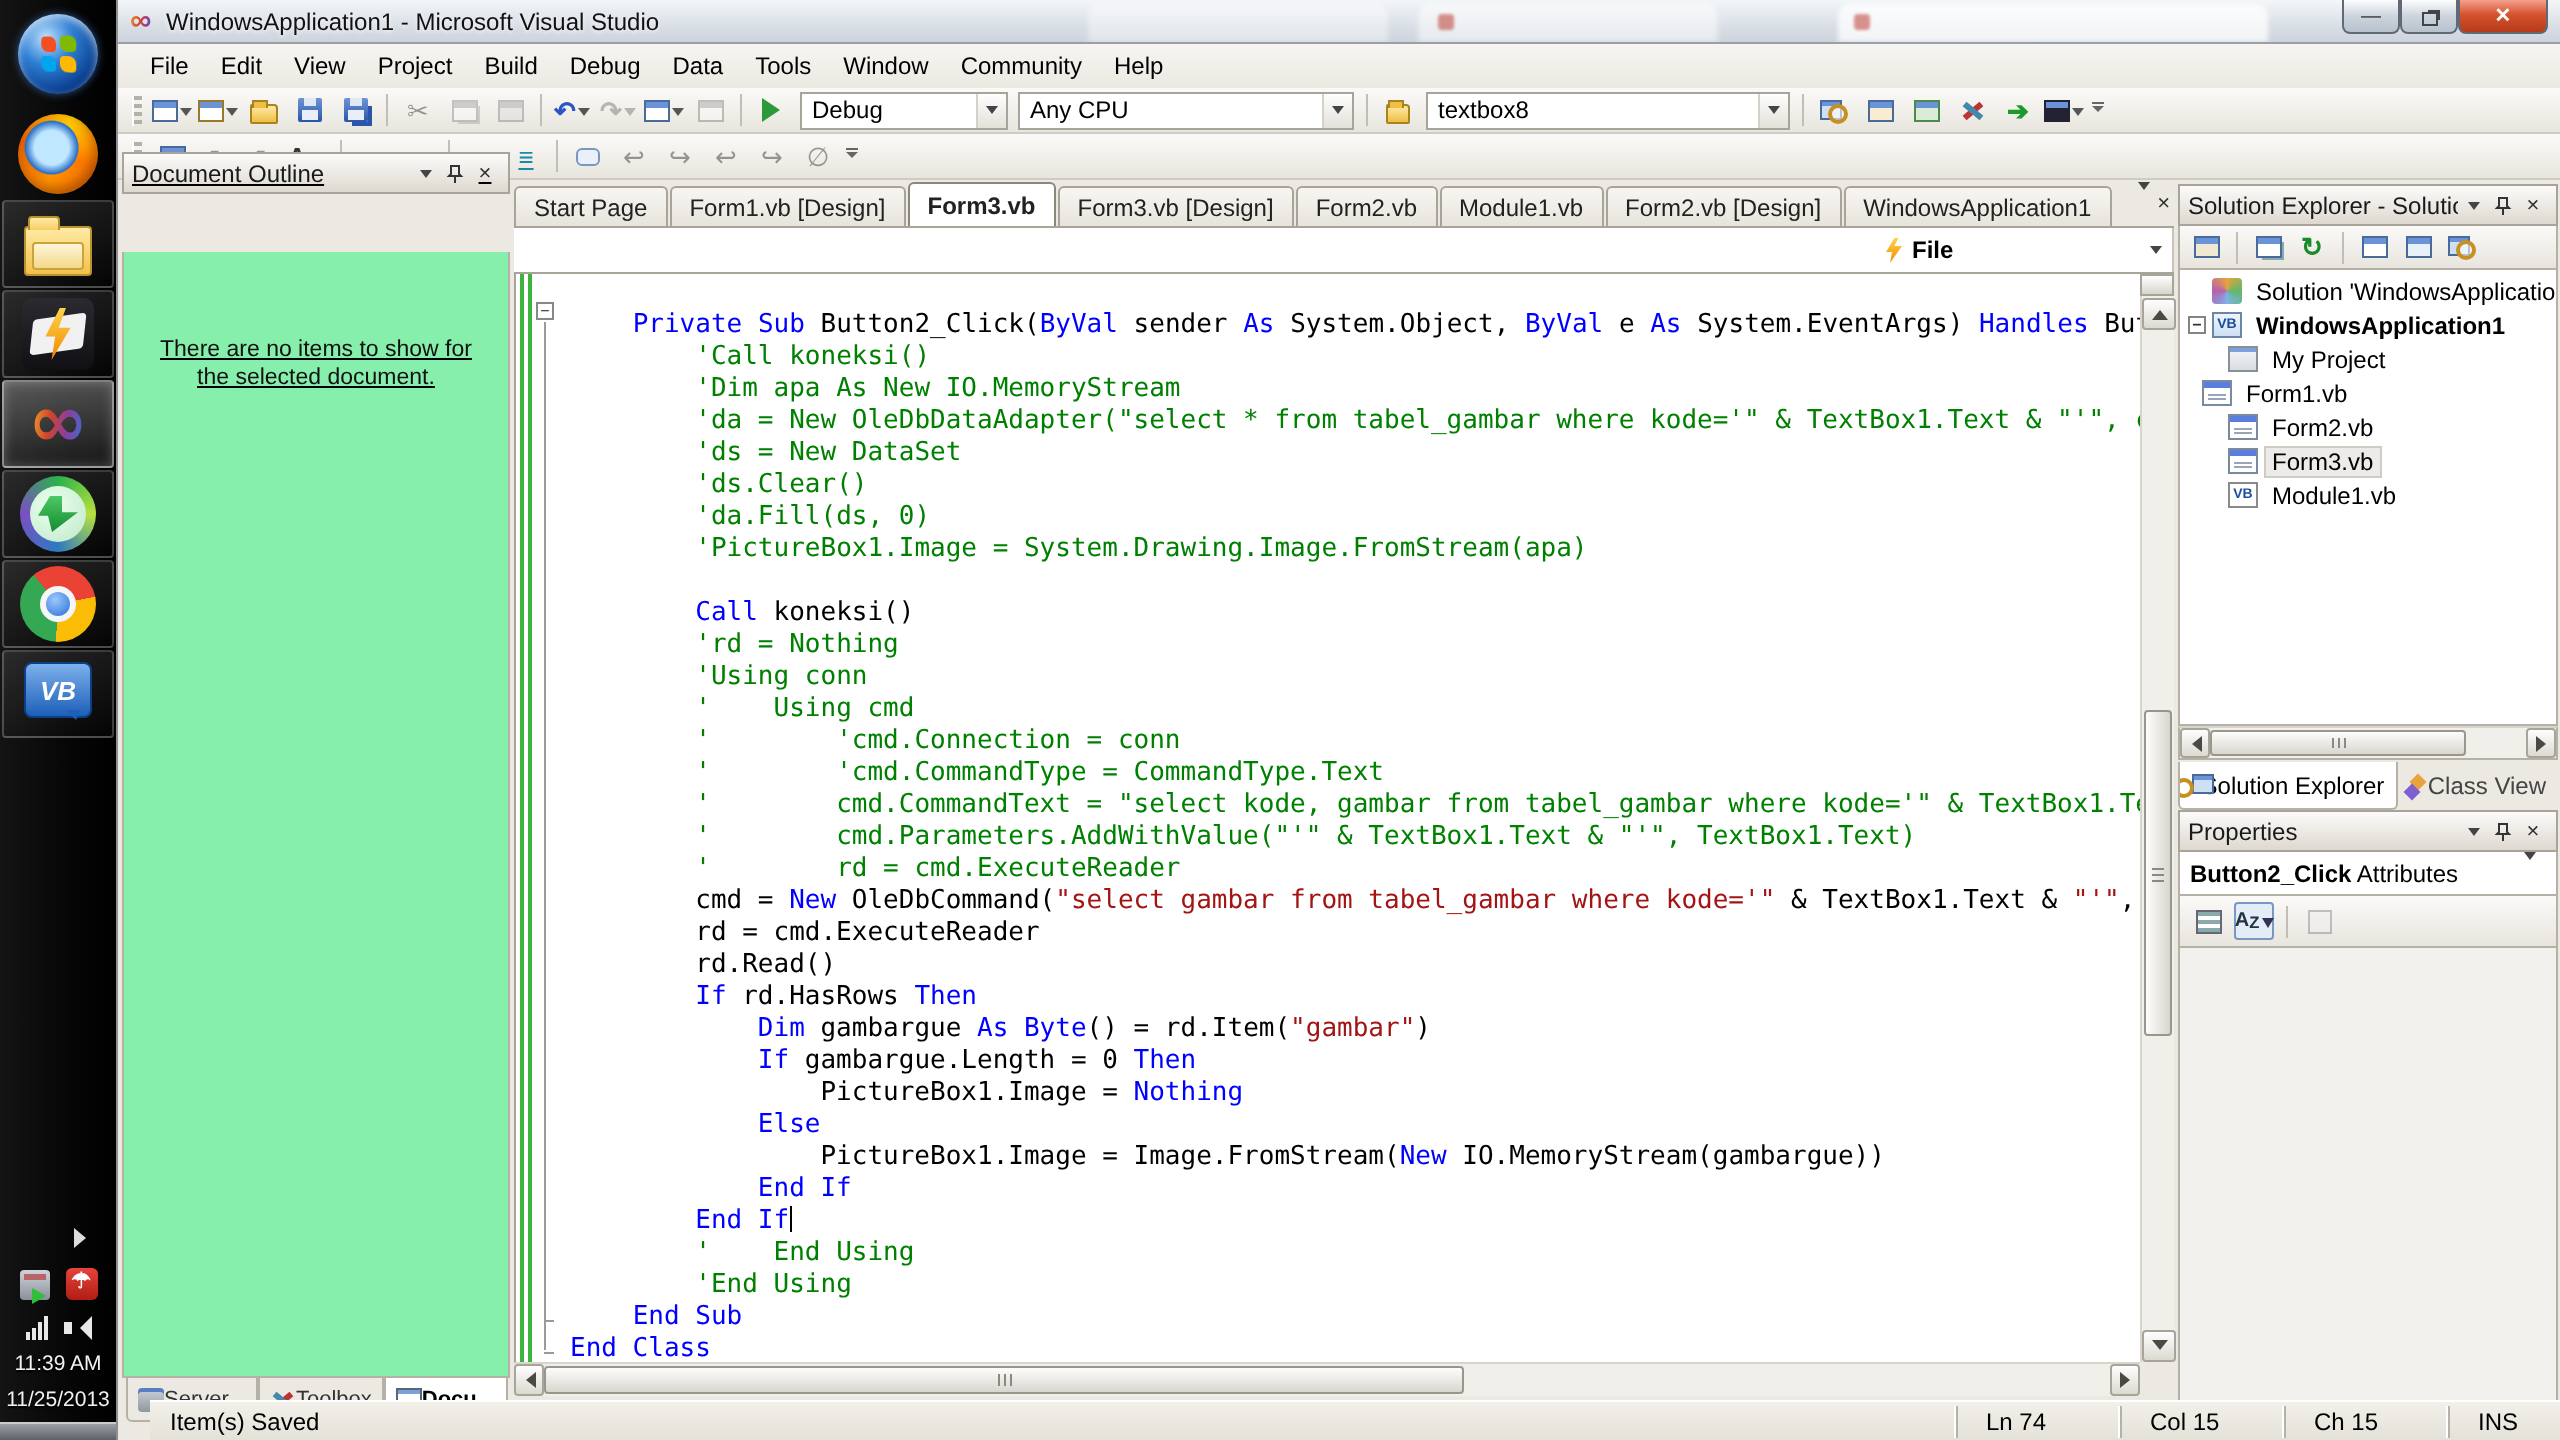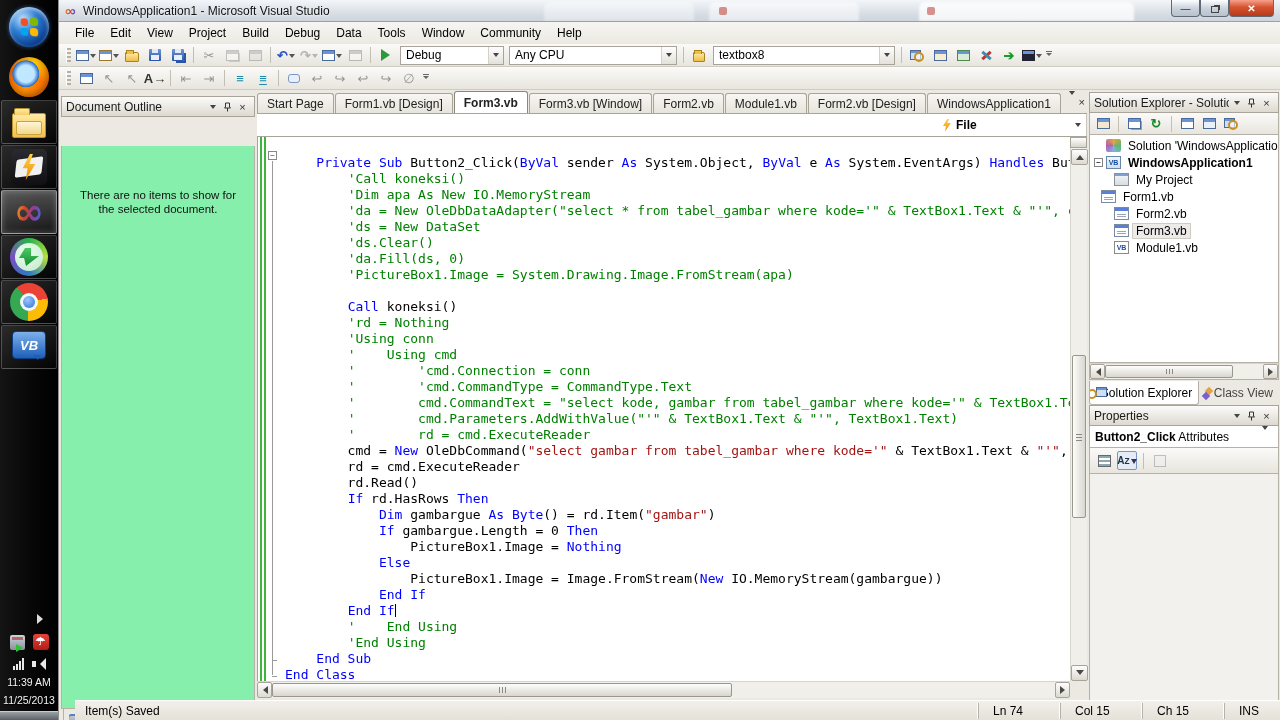--- a/index.html
+++ b/index.html
@@ -80,21 +80,21 @@
   .sh-openfolder::before { content:""; position:absolute; left:0; top:-3px; width:6px; height:3px; background:#efbe45; border:1px solid #a8841f; border-bottom:none; }
   .sh-play { width:0; height:0; border:6px solid transparent; border-left:9px solid #2c9a3a; margin-left:4px; }
   .combo { height:19px; background:#fff; border:1px solid #a9a49a; display:flex; align-items:center; font-size:12px; position:relative; margin:0 2px; }
   .combo .val { padding:0 5px; white-space:nowrap; overflow:hidden; flex:1; }
   .combo .cdd { width:15px; height:100%; border-left:1px solid #d4d1c8; display:flex; align-items:center; justify-content:center; background:linear-gradient(#fefefe,#e4e1da); }
   .cdd i, .dda { width:0; height:0; border:3px solid transparent; border-top:4px solid #444; margin-top:3px; }
   .overflow { width:10px; height:18px; display:flex; flex-direction:column; align-items:center; justify-content:center; gap:1px; }
   .overflow b { width:6px; height:1px; background:#666; } .overflow i { width:0;height:0;border:3px solid transparent;border-top:3px solid #666; }
 
   
-  .dock-left { position:absolute; left:2px; top:96px; width:194px; height:606px; }
+  .dock-left { position:absolute; left:2px; top:76px; width:194px; height:606px;text-decoration:underline; }
   .tw-header { height:21px; background:linear-gradient(#fcfbfa,#ddd9d0); border:1px solid #a9a49a; display:flex; align-items:center; padding:0 4px; }
   .tw-title { flex:1; font-size:12px; color:#1a1a1a; white-space:nowrap; overflow:hidden; }
   .tw-btn { width:15px; height:14px; display:flex; align-items:center; justify-content:center; color:#333; font-size:11px; }
   .pin svg { display:block; }
   .dock-left .tw-body { height:563px; background:#86efac; border:1px solid #b5b1a6; border-top:none; display:flex; justify-content:center;margin-top:29px; }
   .empty-msg { margin-top:42px; width:162px; text-align:center; font-size:11.5px; color:#111; line-height:14px; }
   .dock-left-tabs { height:22px; display:flex; align-items:stretch; padding-left:2px; gap:0; }
   .dl-tab { display:flex; align-items:center; gap:0; padding:0 5px; font-size:11px; color:#333; border:1px solid #b5b1a6; border-top:none; border-radius:0 0 3px 3px; background:#ece9e2; white-space:nowrap; overflow:hidden; }
   .dl-tab.active { background:#fff; font-weight:bold; color:#000; }
   .mini { width:13px; height:12px; flex:none; position:relative; }
@@ -457,21 +457,21 @@
             <span>Docu...</span>
           </div>
         </div>
     </div>
 
     <div class="editor">
       <div class="tabstrip" id="doc-tabs">
           <div class="dtab">Start Page</div>
           <div class="dtab">Form1.vb [Design]</div>
           <div class="dtab active">Form3.vb</div>
-          <div class="dtab">Form3.vb [Window]</div>
+          <div class="dtab">Form3.vb [Design]</div>
           <div class="dtab">Form2.vb</div>
           <div class="dtab">Module1.vb</div>
           <div class="dtab">Form2.vb [Design]</div>
           <div class="dtab">WindowsApplication1</div>
         </div>
       <div class="tabstrip-btns">
         <span><span class="dda"></span></span>
         <span style="font-size:11px;color:#333;">×</span>
       </div>
       <div class="navbar">

